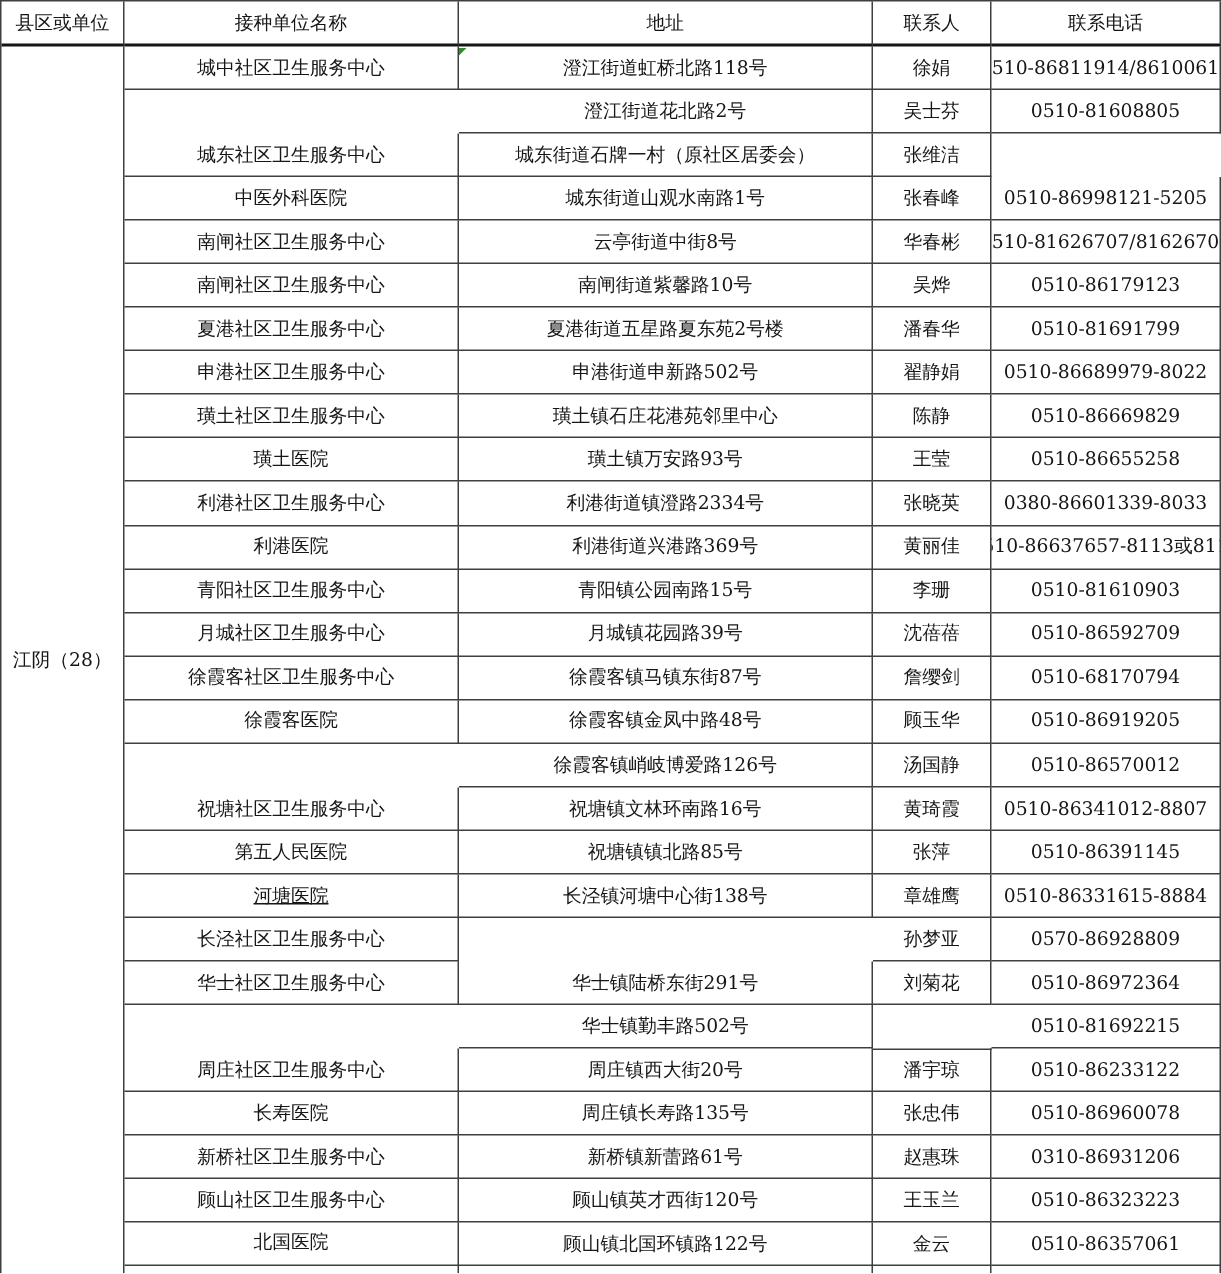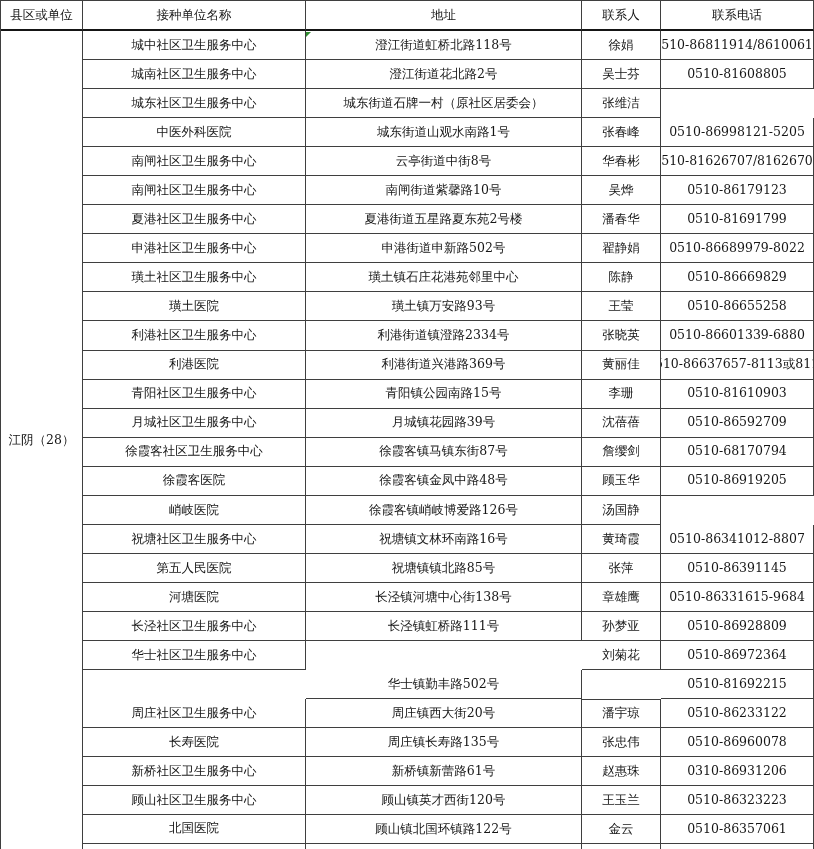--- a/index.html
+++ b/index.html
@@ -59,21 +59,20 @@
     <div class="c h" style="grid-row:1;grid-column:1">县区或单位</div>
     <div class="c h" style="grid-row:1;grid-column:2">接种单位名称</div>
     <div class="c h" style="grid-row:1;grid-column:3">地址</div>
     <div class="c h" style="grid-row:1;grid-column:4">联系人</div>
     <div class="c h" style="grid-row:1;grid-column:5">联系电话</div>
     <div class="c region-cell">江阴（28）</div>
   <div class="c" style="grid-area: 2 / 2;">城中社区卫生服务中心</div>
       <div class="c" style="grid-area: 2 / 3;">澄江街道虹桥北路118号</div>
       <div class="c" style="grid-area: 2 / 4;">徐娟</div>
       <div class="c" style="grid-area: 2 / 5;">0510-86811914/86100612</div>
-      <div class="c" style="grid-area: 3 / 2;">城南社区卫生服务中心</div>
       <div class="c" style="grid-area: 3 / 3; text-align: right;">澄江街道花北路2号</div>
       <div class="c" style="grid-area: 3 / 4;">吴士芬</div>
       <div class="c" style="grid-area: 3 / 5;">0510-81608805</div>
       <div class="c" style="grid-area: 4 / 2;">城东社区卫生服务中心</div>
       <div class="c" style="grid-area: 4 / 3;">城东街道石牌一村（原社区居委会）</div>
       <div class="c" style="grid-area: 4 / 4;">张维洁</div>
       <div class="c" style="grid-area: 5 / 2;">中医外科医院</div>
       <div class="c" style="grid-area: 5 / 3;">城东街道山观水南路1号</div>
       <div class="c" style="grid-area: 5 / 4;">张春峰</div>
       <div class="c" style="grid-area: 5 / 5;">0510-86998121-5205</div>
@@ -97,61 +96,61 @@
       <div class="c" style="grid-area: 10 / 3;">璜土镇石庄花港苑邻里中心</div>
       <div class="c" style="grid-area: 10 / 4;">陈静</div>
       <div class="c" style="grid-area: 10 / 5;">0510-86669829</div>
       <div class="c" style="grid-area: 11 / 2;">璜土医院</div>
       <div class="c" style="grid-area: 11 / 3;">璜土镇万安路93号</div>
       <div class="c" style="grid-area: 11 / 4;">王莹</div>
       <div class="c" style="grid-area: 11 / 5;">0510-86655258</div>
       <div class="c" style="grid-area: 12 / 2;">利港社区卫生服务中心</div>
       <div class="c" style="grid-area: 12 / 3;">利港街道镇澄路2334号</div>
       <div class="c" style="grid-area: 12 / 4;">张晓英</div>
-      <div class="c" style="grid-area: 12 / 5;">0510-86601339-6880</div>
+      <div class="c" style="grid-area: 12 / 5;">0380-86601339-8033</div>
       <div class="c" style="grid-area: 13 / 2;">利港医院</div>
       <div class="c" style="grid-area: 13 / 3;">利港街道兴港路369号</div>
       <div class="c" style="grid-area: 13 / 4;">黄丽佳</div>
       <div class="c" style="grid-area: 13 / 5;">0510-86637657-8113或8110</div>
       <div class="c" style="grid-area: 14 / 2;">青阳社区卫生服务中心</div>
       <div class="c" style="grid-area: 14 / 3;">青阳镇公园南路15号</div>
       <div class="c" style="grid-area: 14 / 4;">李珊</div>
       <div class="c" style="grid-area: 14 / 5;">0510-81610903</div>
       <div class="c" style="grid-area: 15 / 2;">月城社区卫生服务中心</div>
       <div class="c" style="grid-area: 15 / 3;">月城镇花园路39号</div>
       <div class="c" style="grid-area: 15 / 4;">沈蓓蓓</div>
       <div class="c" style="grid-area: 15 / 5;">0510-86592709</div>
       <div class="c" style="grid-area: 16 / 2;">徐霞客社区卫生服务中心</div>
       <div class="c" style="grid-area: 16 / 3;">徐霞客镇马镇东街87号</div>
       <div class="c" style="grid-area: 16 / 4;">詹缨剑</div>
       <div class="c" style="grid-area: 16 / 5;">0510-68170794</div>
       <div class="c" style="grid-area: 17 / 2;">徐霞客医院</div>
       <div class="c" style="grid-area: 17 / 3;">徐霞客镇金凤中路48号</div>
       <div class="c" style="grid-area: 17 / 4;">顾玉华</div>
       <div class="c" style="grid-area: 17 / 5;">0510-86919205</div>
-      <div class="c" style="grid-area: 18 / 2;">峭岐医院</div>
       <div class="c" style="grid-area: 18 / 3;">徐霞客镇峭岐博爱路126号</div>
       <div class="c" style="grid-area: 18 / 4;">汤国静</div>
+      <div class="c" style="grid-area: 18 / 5;">0510-86570012</div>
       <div class="c" style="grid-area: 19 / 2;">祝塘社区卫生服务中心</div>
       <div class="c" style="grid-area: 19 / 3;">祝塘镇文林环南路16号</div>
       <div class="c" style="grid-area: 19 / 4;">黄琦霞</div>
       <div class="c" style="grid-area: 19 / 5;">0510-86341012-8807</div>
       <div class="c" style="grid-area: 20 / 2;">第五人民医院</div>
       <div class="c" style="grid-area: 20 / 3;">祝塘镇镇北路85号</div>
       <div class="c" style="grid-area: 20 / 4;">张萍</div>
       <div class="c" style="grid-area: 20 / 5;">0510-86391145</div>
-      <div class="c" style="grid-area: 21 / 2;">河塘医院</div>
+      <div class="c" style="grid-area: 21 / 2; text-decoration: underline;">河塘医院</div>
       <div class="c" style="grid-area: 21 / 3;">长泾镇河塘中心街138号</div>
       <div class="c" style="grid-area: 21 / 4;">章雄鹰</div>
-      <div class="c" style="grid-area: 21 / 5;">0510-86331615-9684</div>
+      <div class="c" style="grid-area: 21 / 5;">0510-86331615-8884</div>
       <div class="c" style="grid-area: 22 / 2;">长泾社区卫生服务中心</div>
-      <div class="c" style="grid-area: 22 / 3;">长泾镇虹桥路111号</div>
       <div class="c" style="grid-area: 22 / 4;">孙梦亚</div>
-      <div class="c" style="grid-area: 22 / 5;">0510-86928809</div>
+      <div class="c" style="grid-area: 22 / 5;">0570-86928809</div>
       <div class="c" style="grid-area: 23 / 2;">华士社区卫生服务中心</div>
+      <div class="c" style="grid-area: 23 / 3;">华士镇陆桥东街291号</div>
       <div class="c" style="grid-area: 23 / 4;">刘菊花</div>
       <div class="c" style="grid-area: 23 / 5;">0510-86972364</div>
       <div class="c" style="grid-area: 24 / 3;">华士镇勤丰路502号</div>
       <div class="c" style="grid-area: 24 / 4; margin-top: 29px;">唐明达</div>
       <div class="c" style="grid-area: 24 / 5;">0510-81692215</div>
       <div class="c" style="grid-area: 25 / 2;">周庄社区卫生服务中心</div>
       <div class="c" style="grid-area: 25 / 3;">周庄镇西大街20号</div>
       <div class="c" style="grid-area: 25 / 4;">潘宇琼</div>
       <div class="c" style="grid-area: 25 / 5;">0510-86233122</div>
       <div class="c" style="grid-area: 26 / 2;">长寿医院</div>

